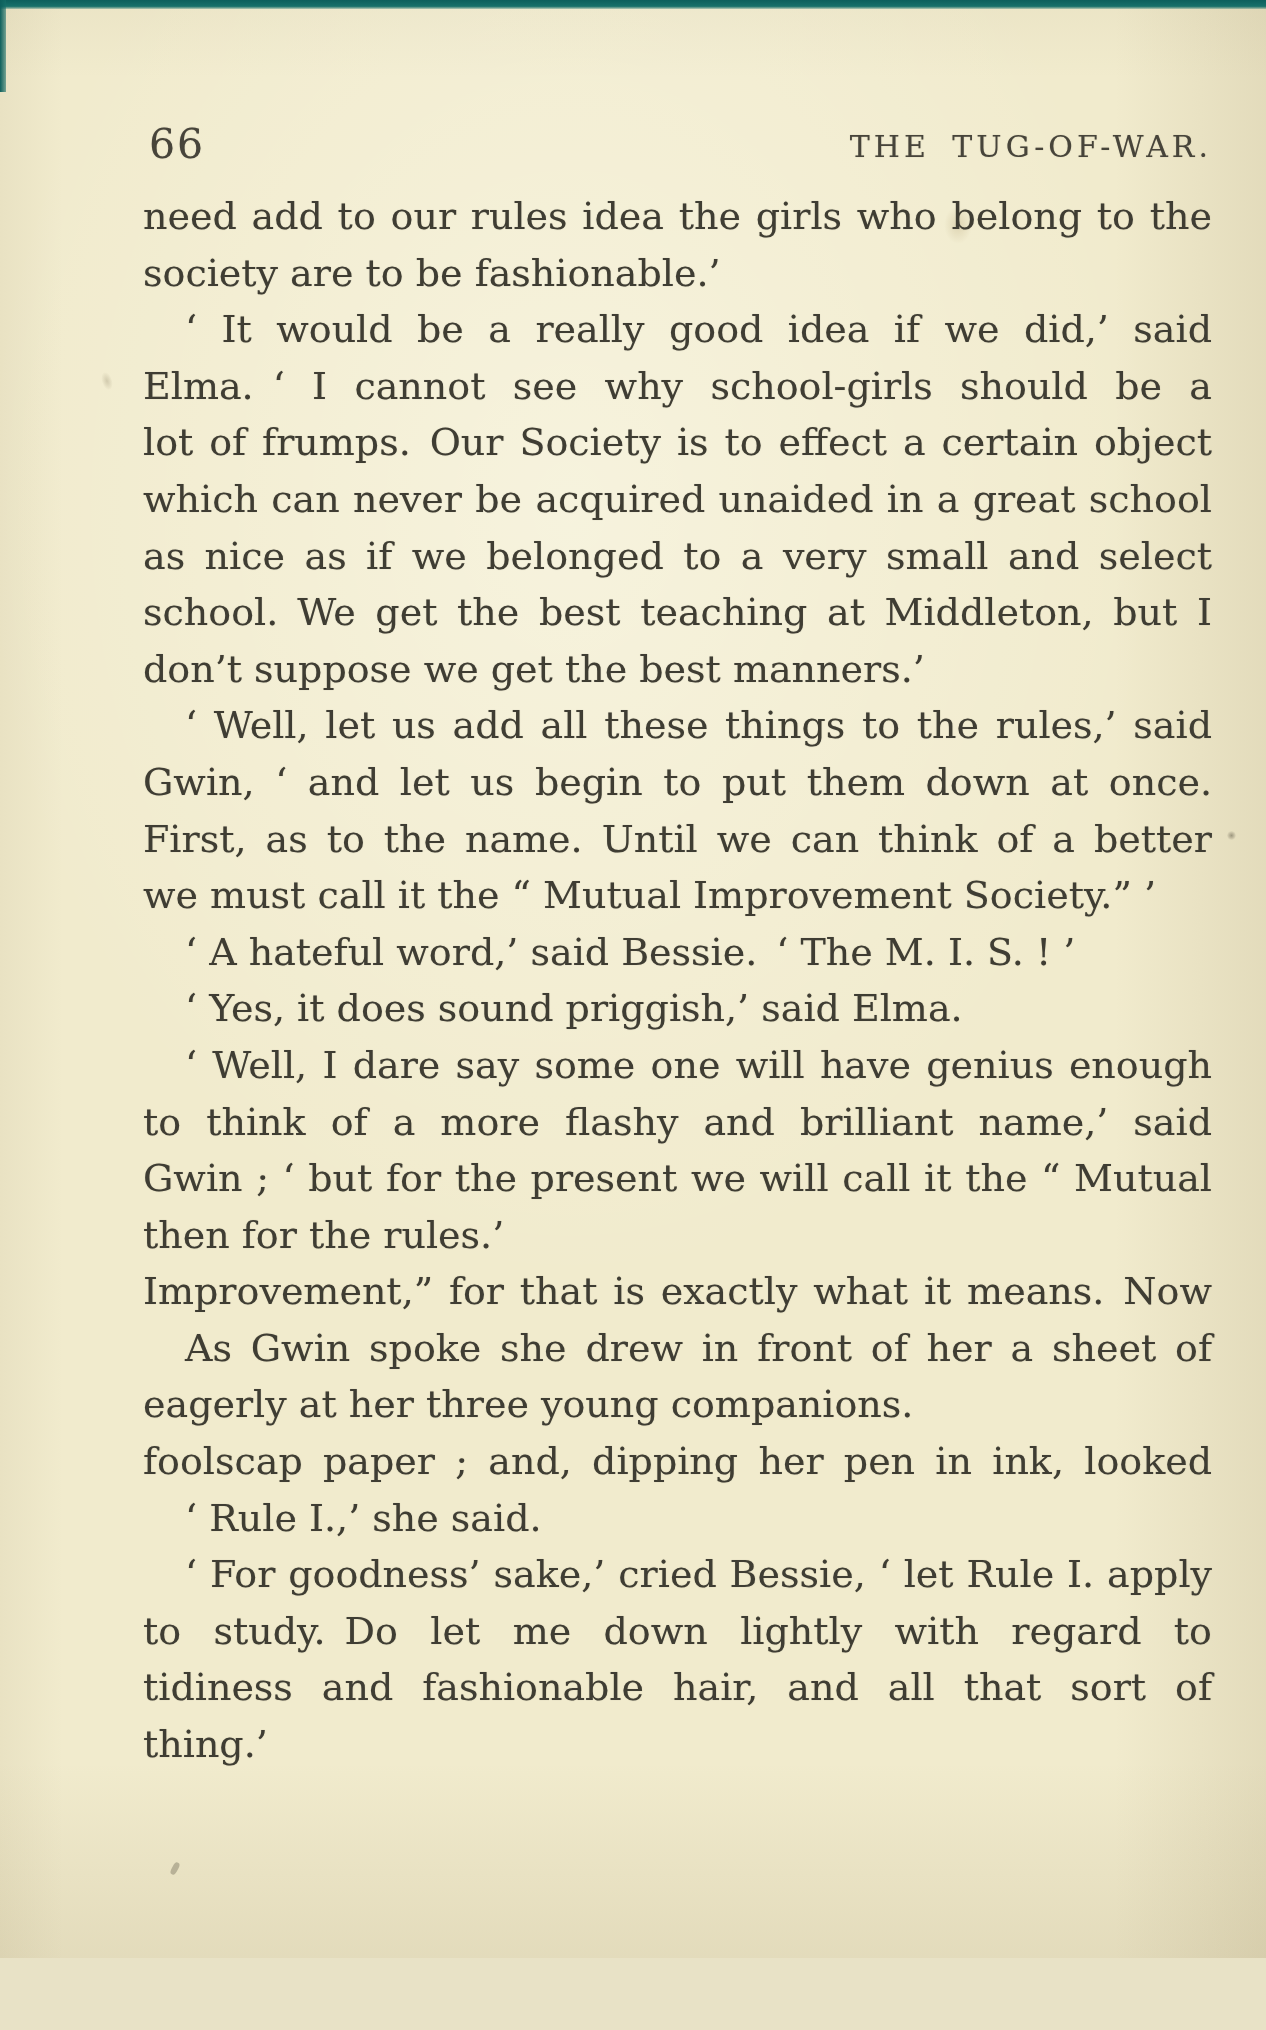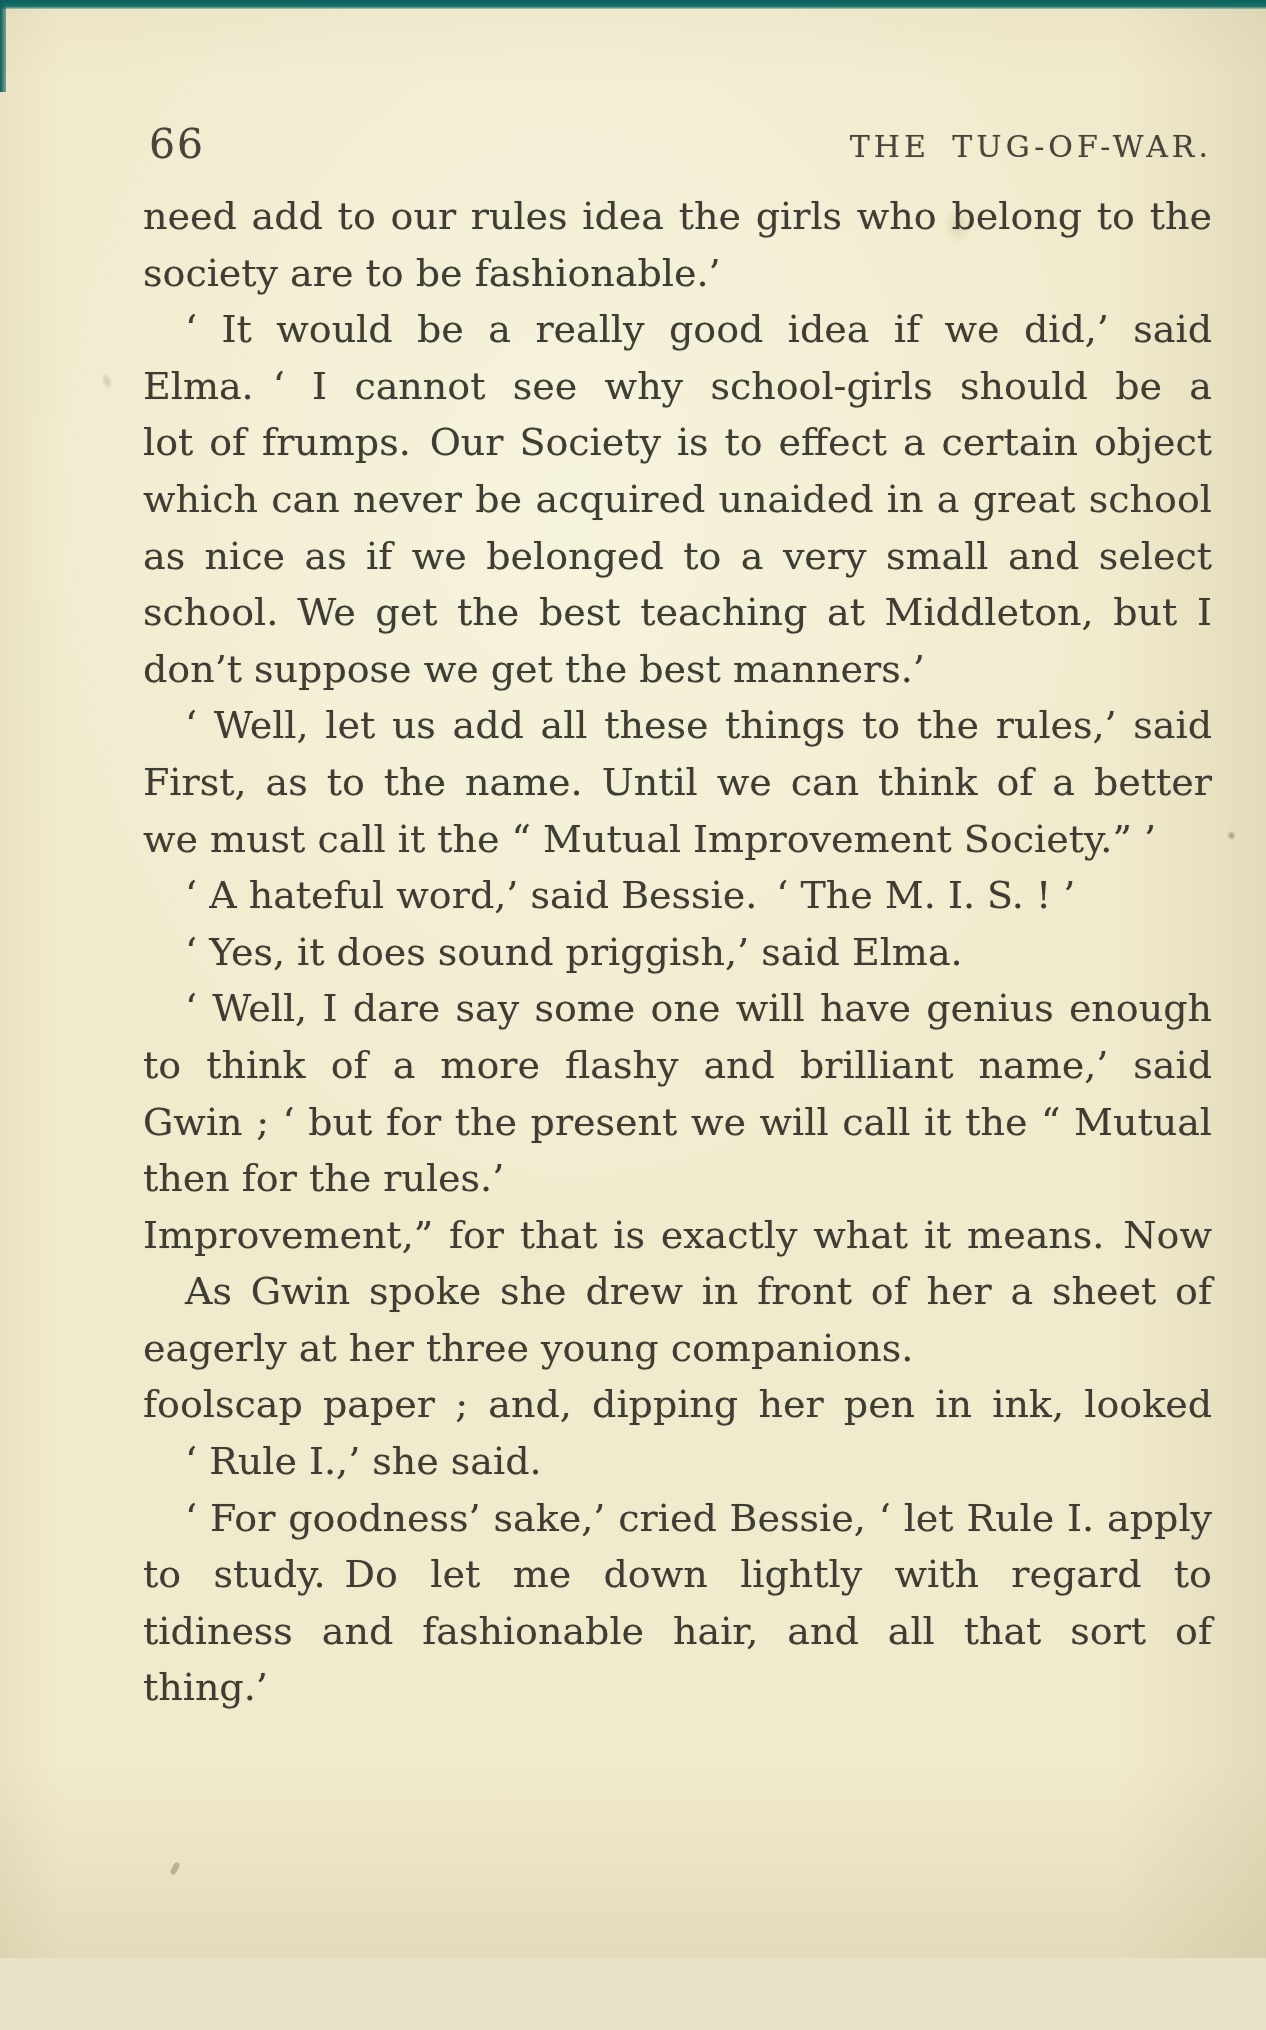--- a/index.html
+++ b/index.html
@@ -95,20 +95,21 @@
         <div class="line">‘ It would be a really good idea if we did,’ said</div>
         <div class="line">Elma. ‘ I cannot see why school-girls should be a</div>
         <div class="line">lot of frumps. Our Society is to effect a certain object</div>
         <div class="line">which can never be acquired unaided in a great school</div>
         <div class="line">as nice as if we belonged to a very small and select</div>
         <div class="line">school. We get the best teaching at Middleton, but I</div>
         <div class="line end">don’t suppose we get the best manners.’</div>
       </div>
       <div class="para indent">
         <div class="line">‘ Well, let us add all these things to the rules,’ said</div>
+        <div class="line">Gwin, ‘ and let us begin to put them down at once.</div>
         <div class="line">First, as to the name. Until we can think of a better</div>
         <div class="line end">we must call it the “ Mutual Improvement Society.” ’</div>
       </div>
       <div class="para indent">
         <div class="line end">‘ A hateful word,’ said Bessie. ‘ The M. I. S. ! ’</div>
       </div>
       <div class="para indent">
         <div class="line end">‘ Yes, it does sound priggish,’ said Elma.</div>
       </div>
       <div class="para indent">

